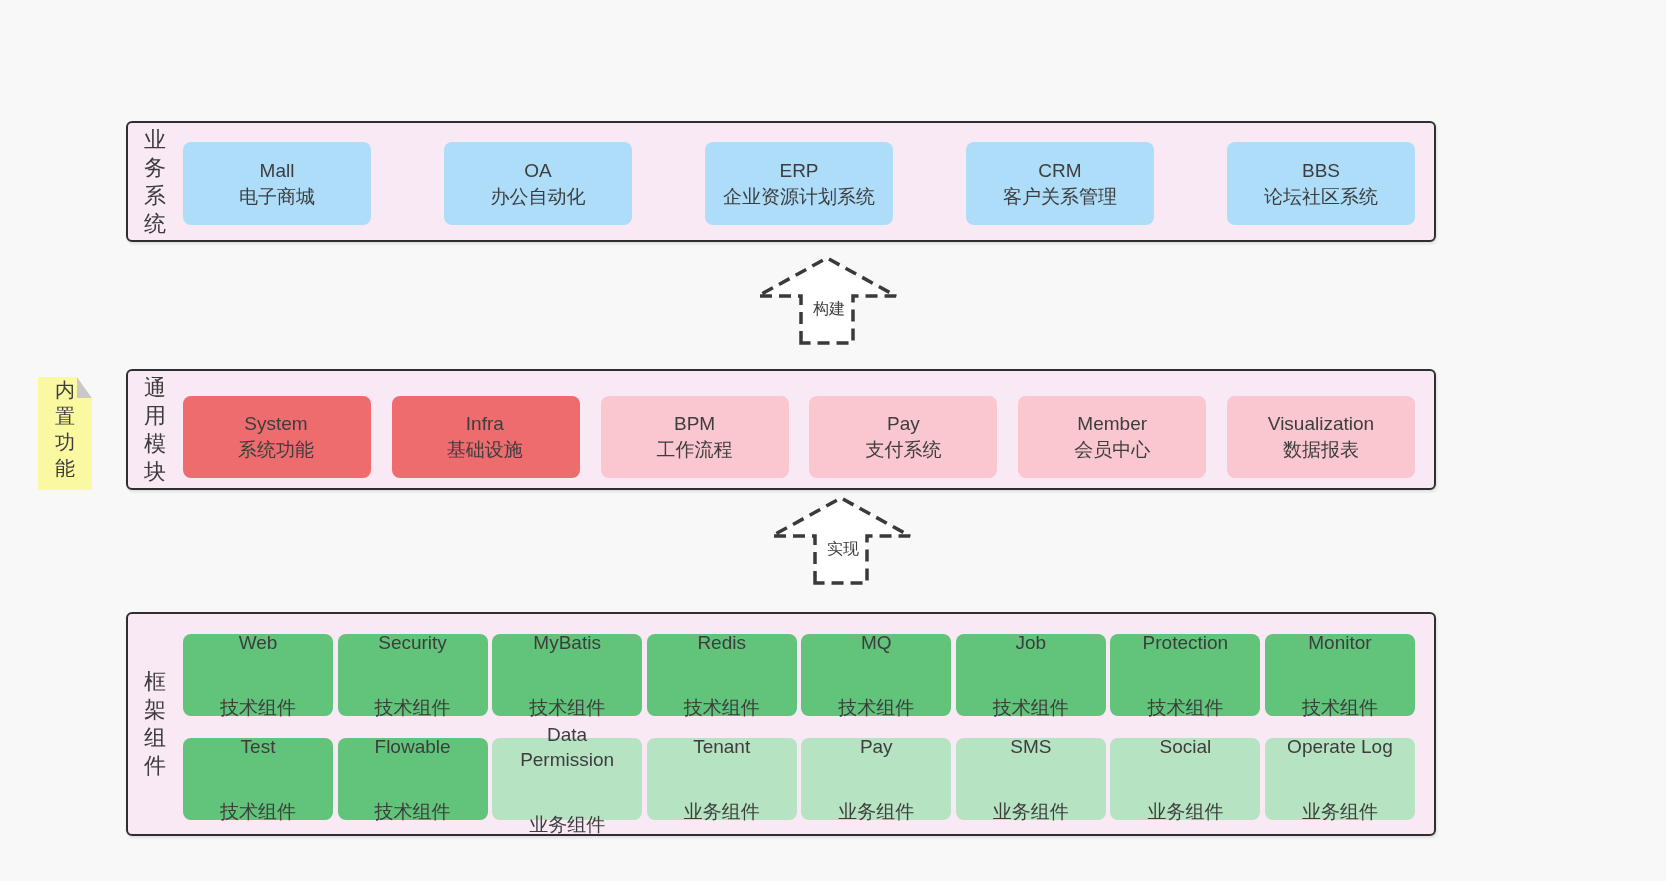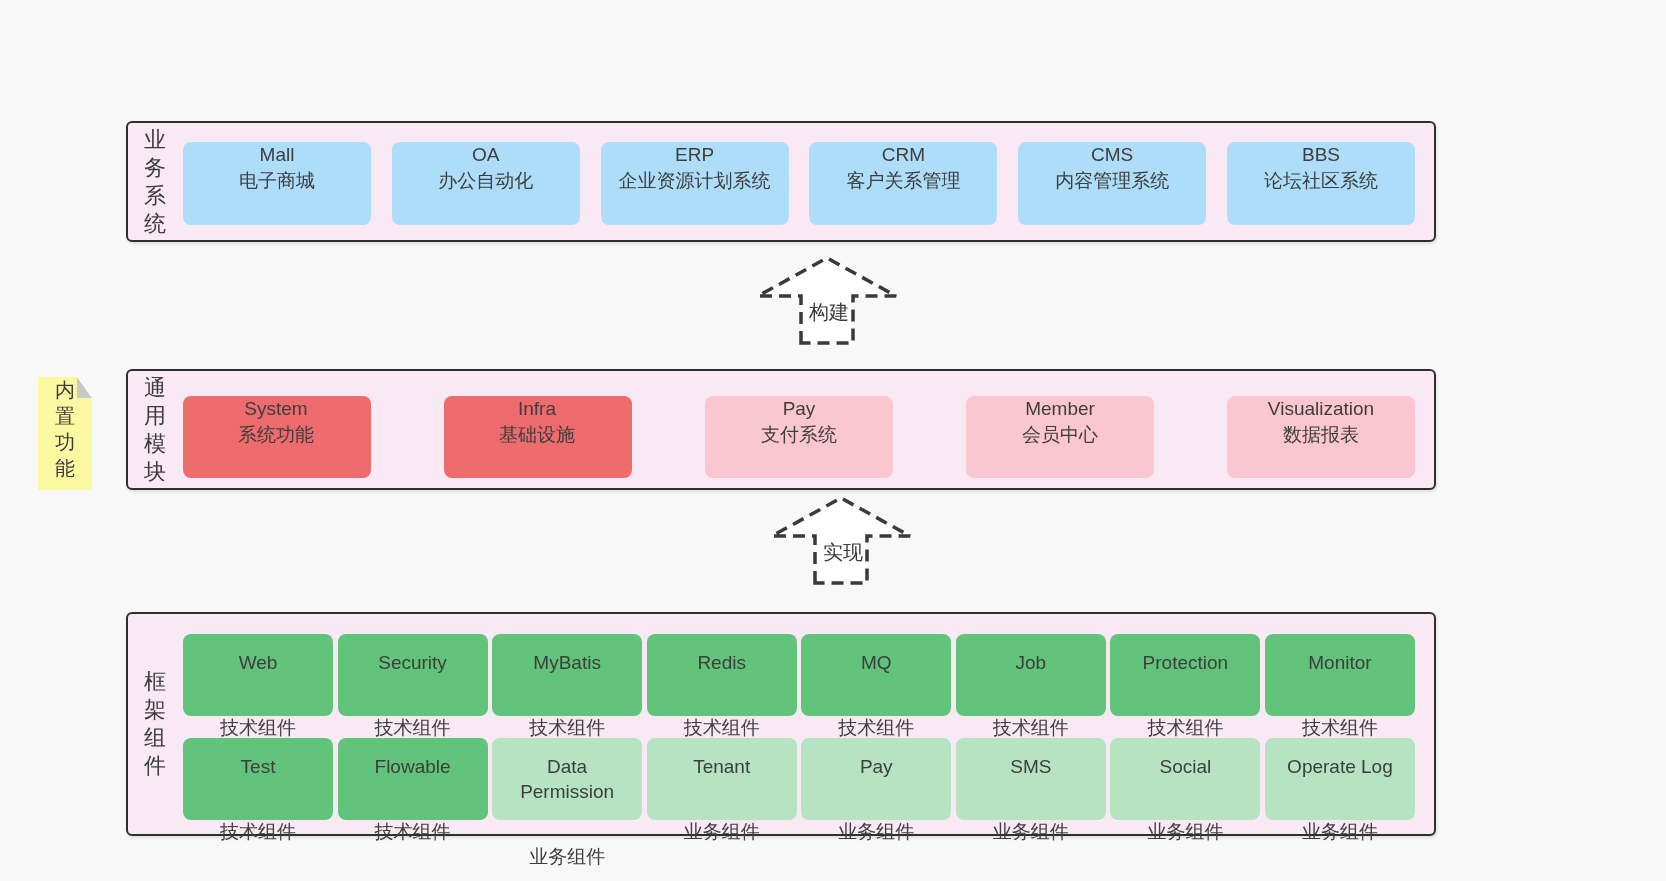--- a/index.html
+++ b/index.html
@@ -42,21 +42,21 @@
     position:absolute;left:55px;right:19px;
     display:flex;justify-content:space-between;align-items:stretch;
   }
   .row-0-0{top:19px;height:83px;}
   .row-1-0{top:25px;height:82px;}
   .row-2-0{top:20px;height:82px;}
   .row-2-1{top:124px;height:82px;}
 
   .box{
     border-radius:8px;
-    display:flex;flex-direction:column;align-items:center;justify-content:flex-start;
+    display:flex;flex-direction:column;align-items:center;justify-content:center;
     text-align:center;font-size:19px;line-height:26px;color:var(--text);
   }
   .cols-6 .box{width:188px;padding:0 10px;}
   .cols-8 .box{width:150px;padding:16px 13px;line-height:25px;gap:40px;}
   .box.blue{background:var(--blue);}
   .box.red{background:var(--red);padding-left:8px;}
   .box.pink{background:var(--pink);}
   .box.green{background:var(--green);}
   .box.green-light{background:var(--green-light);}
 
@@ -84,21 +84,21 @@
   .arrow{position:absolute;width:142px;height:92px;}
   .arrow-0{left:756px;top:255px;}
   .arrow-1{left:770px;top:495px;}
   .arrow svg{position:absolute;inset:0;width:100%;height:100%;}
   .arrow-shape{
     fill:#ffffff;stroke:var(--arrow);stroke-width:3.5;
     stroke-dasharray:12 7;stroke-linejoin:miter;
   }
   .arrow-label{
     position:absolute;left:4px;right:0;top:44px;
-    text-align:center;font-size:20px;color:#3c3c3c;
+    text-align:center;font-size:16px;color:#3c3c3c;
   }
 </style>
 </head>
 <body>
 
 <div class="canvas">
 
   <div class="sticky sticky-a">
     <div class="fold"></div>
     <div class="vtext">
@@ -121,42 +121,42 @@
         </div>
         <div class="box blue">
           <span>ERP</span>
           <span>企业资源计划系统</span>
         </div>
         <div class="box blue">
           <span>CRM</span>
           <span>客户关系管理</span>
         </div>
         <div class="box blue">
-          <span>CMS</span>
-          <span>内容管理系统</span>
-        </div>
-        <div class="box blue">
           <span>BBS</span>
           <span>论坛社区系统</span>
         </div>
       </div>
   </section>
 
   <section class="panel panel-1">
     <div class="vlabel">
       <span>通用模块</span>
     </div>
     <div class="row cols-6 row-1-0">
         <div class="box red">
           <span>System</span>
           <span>系统功能</span>
         </div>
         <div class="box red">
           <span>Infra</span>
           <span>基础设施</span>
+        </div>
+        <div class="box pink">
+          <span>BPM</span>
+          <span>工作流程</span>
         </div>
         <div class="box pink">
           <span>Pay</span>
           <span>支付系统</span>
         </div>
         <div class="box pink">
           <span>Member</span>
           <span>会员中心</span>
         </div>
         <div class="box pink">

